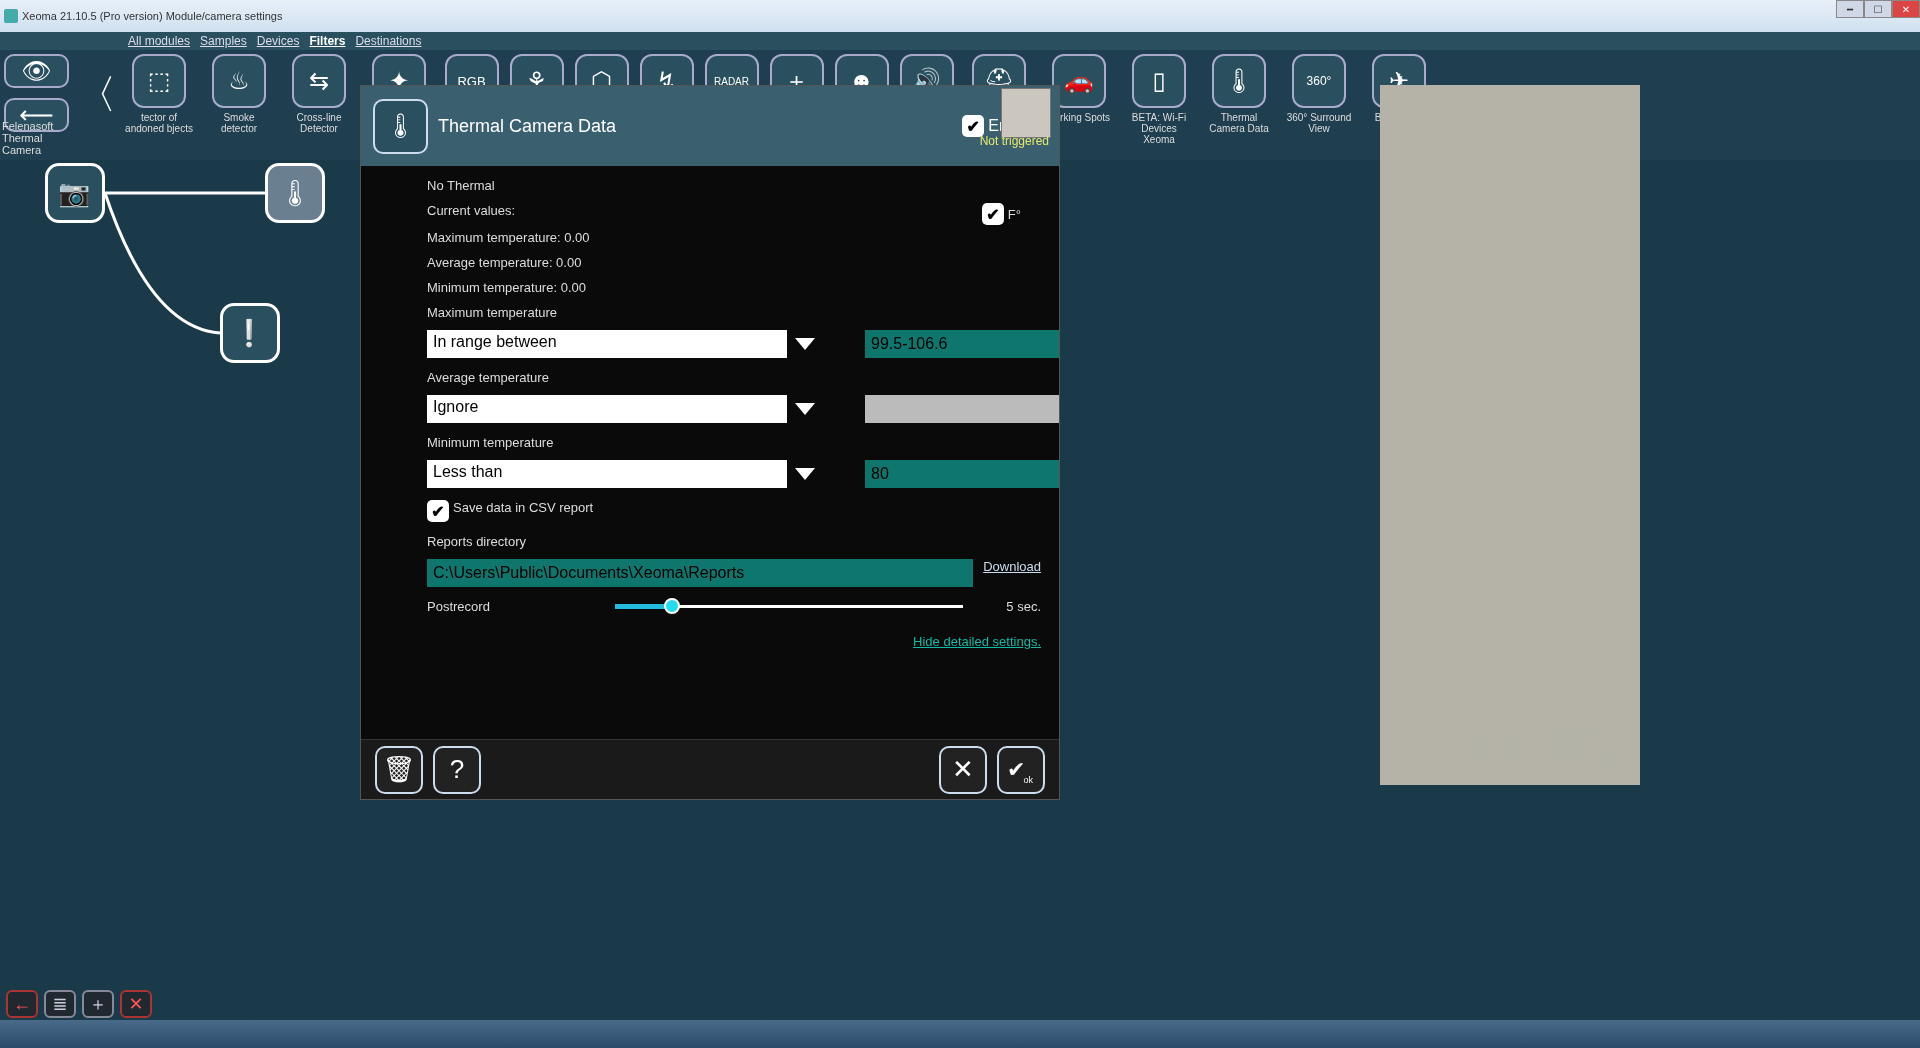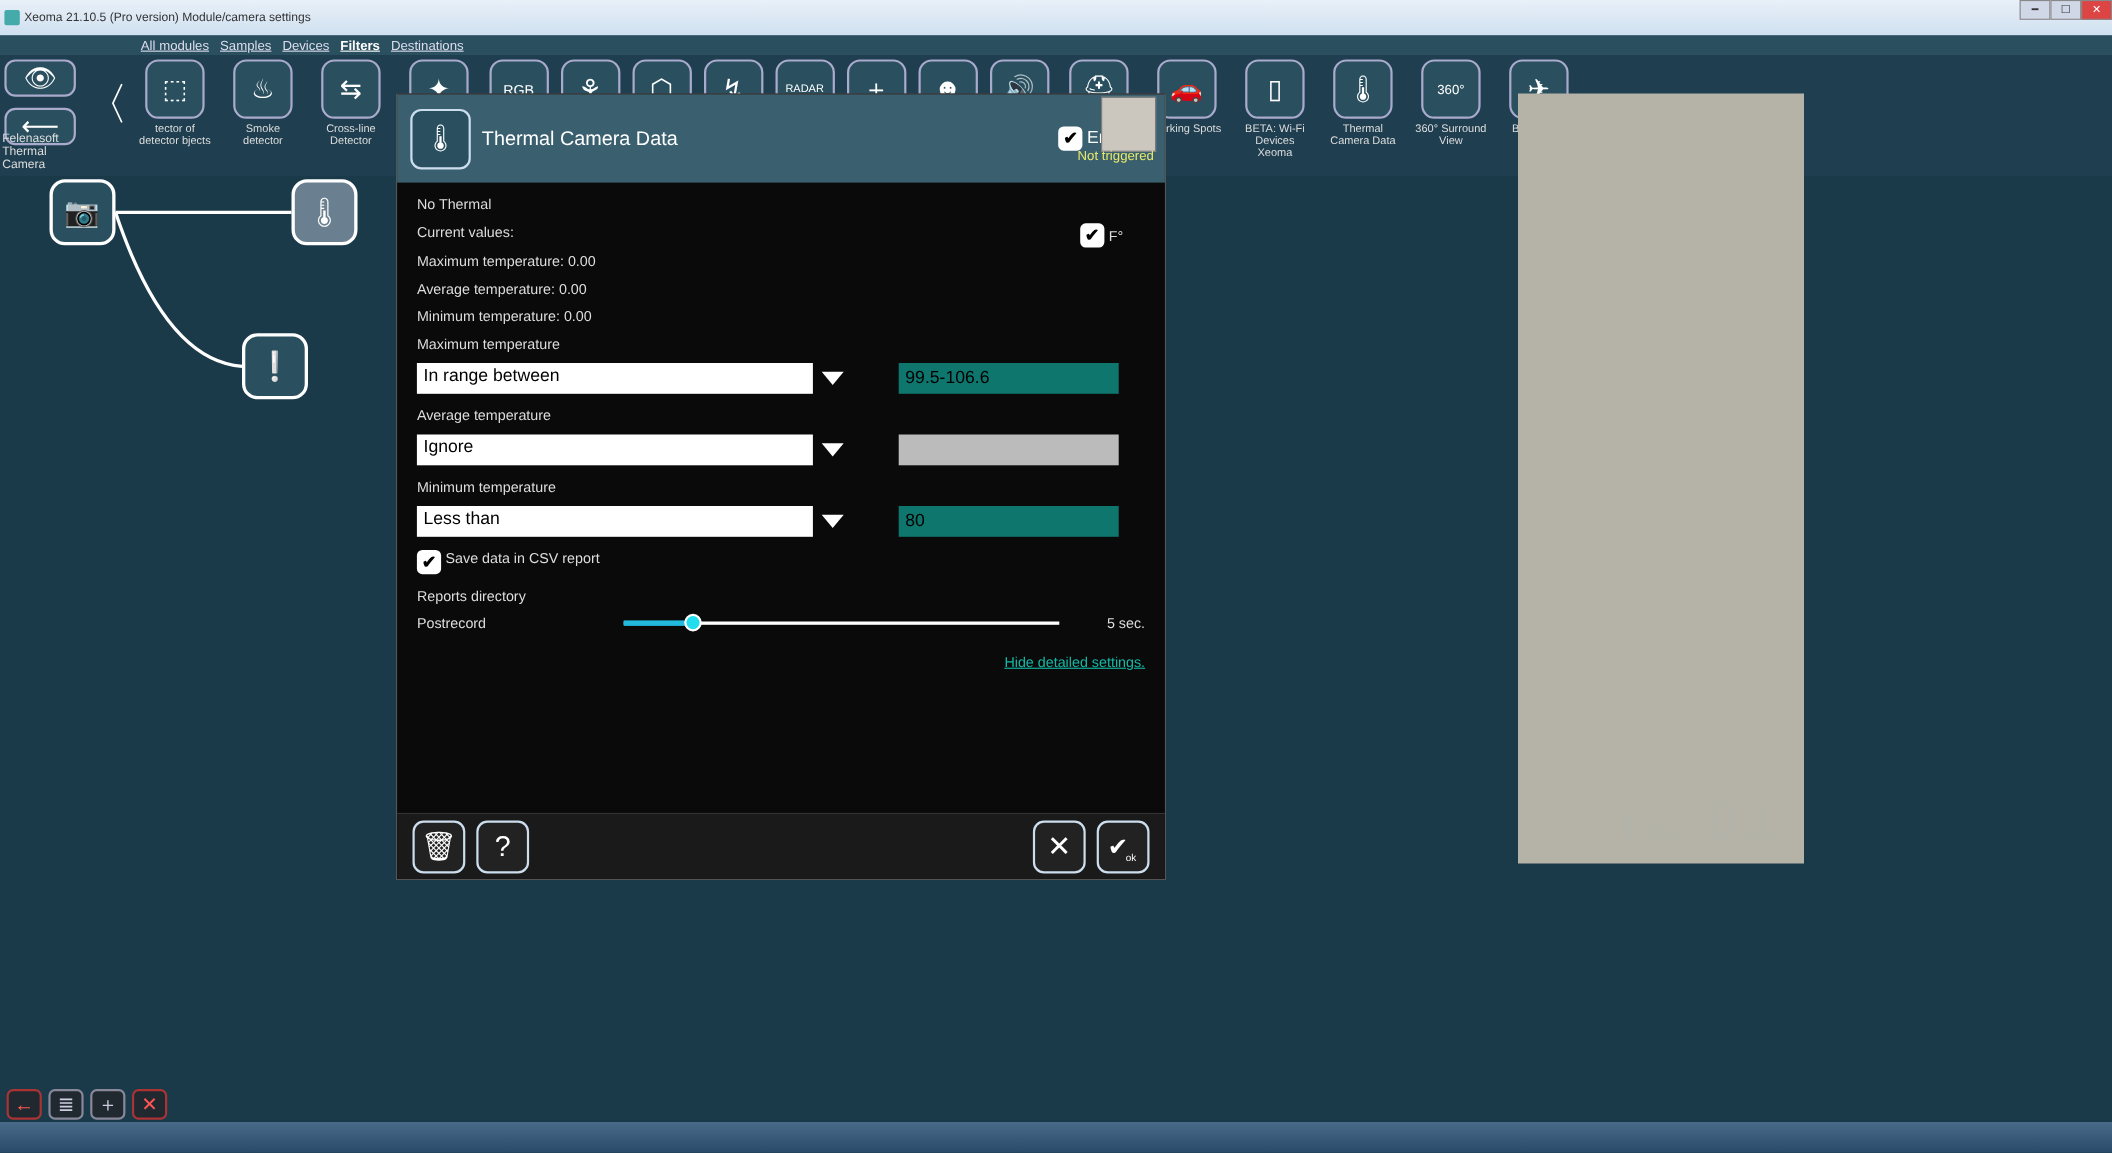--- a/index.html
+++ b/index.html
@@ -178,20 +178,21 @@
     position:absolute; right:10px; top:48px;
     color:#e8e86a; font-size:12px;
   }
 
   .dialog-body {
     flex:1;
     padding: 12px 18px;
     color:#ddd;
     font-size:13px;
     overflow:hidden;
+    margin-left:48px;
   }
   .row { margin-bottom: 12px; display:flex; }
   .label-row { margin-bottom: 10px; }
   .field-group { display:flex; gap:50px; align-items:center; margin-bottom:12px; }
   .dropdown {
     background:#fff; color:#000;
     height:28px;
     padding: 3px 6px;
     font-size:16px;
     width: 360px;
@@ -303,21 +304,21 @@
 </div>
 
 <div class="module-bar">
   <div style="display:flex;flex-direction:column;gap:6px;">
     <div class="module-icon" style="border-radius:10px;width:65px;height:34px;">👁</div>
     <div class="module-icon" style="border-radius:10px;width:65px;height:34px;">⟵</div>
   </div>
   <div class="nav-arrow">〈</div>
   <div class="module-item">
       <div class="module-icon">⬚</div>
-      <span>tector of detector bjects</span>
+      <span>tector of andoned bjects</span>
     </div>
   <div class="module-item">
       <div class="module-icon">♨</div>
       <span>Smoke detector</span>
     </div>
   <div class="module-item">
       <div class="module-icon">⇆</div>
       <span>Cross-line Detector</span>
     </div>
   <div class="module-item">
@@ -443,20 +444,24 @@
       </div>
       <input class="text-input" value="80" style="">
     </div>
 
     <div class="row">
       <div class="chk">✔</div>
       <span>Save data in CSV report</span>
     </div>
 
     <div class="label-row">Reports directory</div>
+    <div class="row" style="gap:10px;">
+      <input class="text-input wide-input" value="C:\Users\Public\Documents\Xeoma\Reports" style="">
+      <span class="link">Download</span>
+    </div>
 
     <div class="slider-row">
       <div class="slider-label">Postrecord</div>
       <div class="slider-track">
         <div class="slider-fill" style="width:15%;"></div>
         <div class="slider-thumb" style="left:14%;"></div>
       </div>
       <div class="slider-val">5 sec.</div>
     </div>
 

